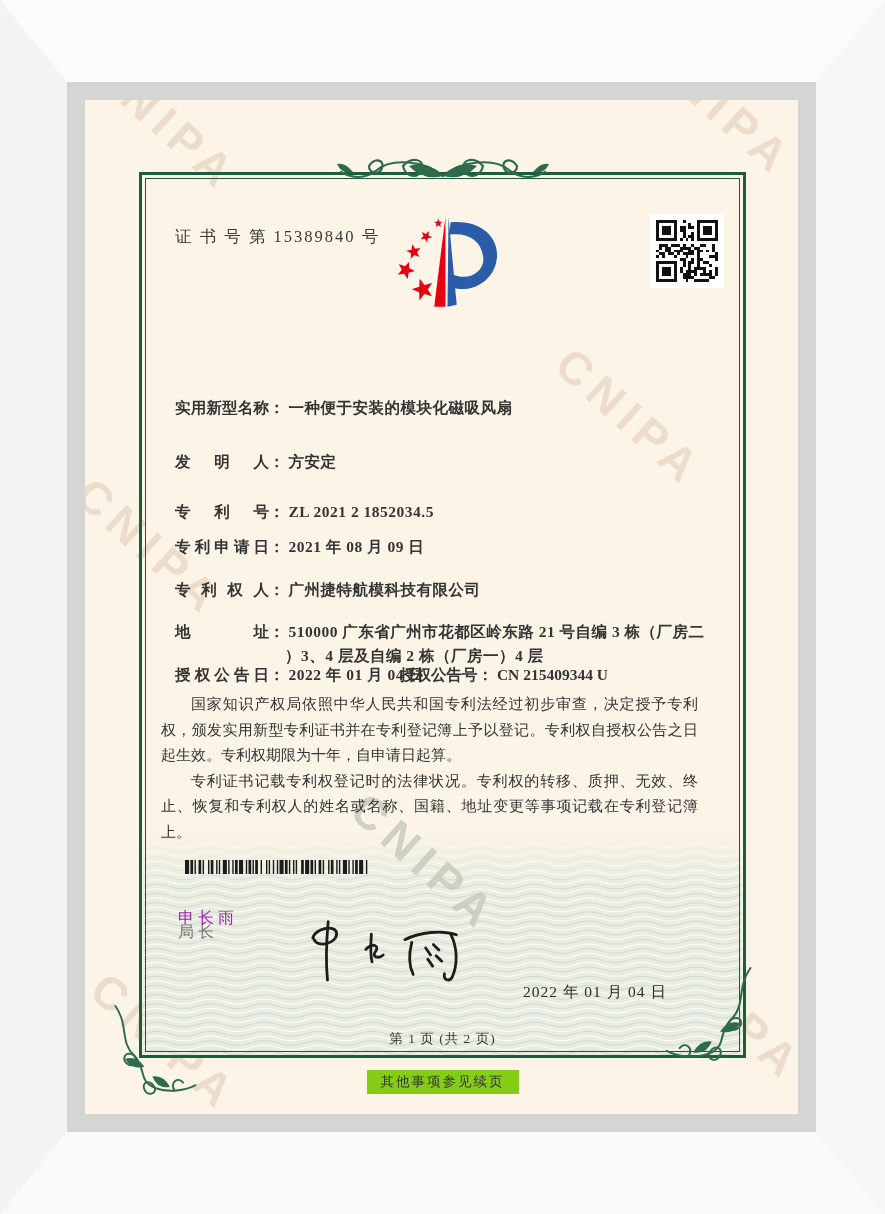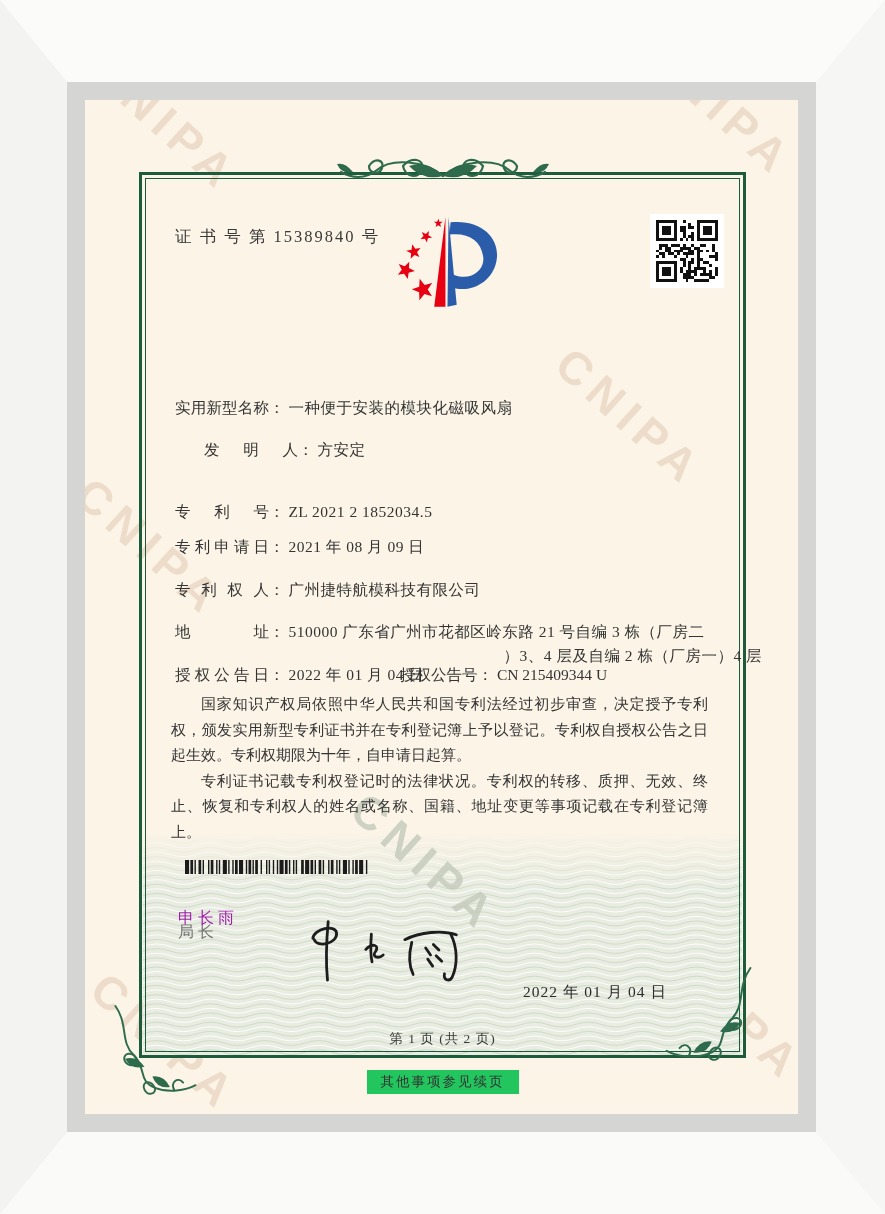--- a/index.html
+++ b/index.html
@@ -40,45 +40,45 @@
 
   
   .certno{position:absolute;left:90px;top:110px;font-size:16.5px;letter-spacing:2px;color:#3a3a3a;z-index:4;margin-top:16px;}
   .logo{position:absolute;left:300px;top:112px;width:125px;height:102px;z-index:4;}
   .qrbox{position:absolute;left:565px;top:114px;width:74px;height:74px;background:#fff;z-index:4;}
   .qrbox svg{position:absolute;inset:6px;width:62px;height:62px;}
   .title{position:absolute;left:54px;top:212px;width:607px;text-align:center;
     font-size:34px;font-weight:bold;letter-spacing:9px;color:#141414;z-index:4;}
 
   
-  .frow{position:absolute;left:90px;right:36px;font-size:15.5px;color:#343434;z-index:4;line-height:1.55;}
+  .frow{position:absolute;left:90px;right:36px;font-size:15.5px;color:#343434;z-index:4;line-height:1.55;font-weight:bold;}
   .flabel{display:inline-block;width:94px;text-align:justify;text-align-last:justify;vertical-align:top;}
   .fcolon{display:inline-block;vertical-align:top;}
   .fvalue{display:inline-block;vertical-align:top;letter-spacing:.5px;}
-  .addr2{margin-left:110px;letter-spacing:.5px;text-align:right;}
+  .addr2{margin-left:110px;letter-spacing:.5px;}
   .grant2{position:absolute;left:225px;top:0;white-space:nowrap;}
   .grantwrap{position:relative;}
 
   
-  .paras{position:absolute;left:86px;top:592px;width:537px;z-index:4;}
+  .paras{position:absolute;left:76px;top:592px;width:537px;z-index:4;}
   .paras p{margin:0;font-size:15px;line-height:25.5px;text-align:justify;text-indent:2em;color:#343434;}
 
   
   .barcode{position:absolute;left:100px;top:760px;width:184px;height:14px;z-index:4;}
   .barcode rect{fill:#1b1b1b;}
   .signer-title{position:absolute;left:93px;top:822px;font-size:16px;letter-spacing:4px;color:#737373;z-index:4;}
   .signer-name{position:absolute;left:93px;top:808px;font-size:16px;letter-spacing:4px;color:#a21caf;z-index:4;}
   .signature{position:absolute;left:200px;top:808px;width:195px;height:80px;z-index:4;}
   .signature path{fill:none;stroke:#1d1d1d;stroke-width:4;stroke-linecap:round;stroke-linejoin:round;}
   .issue-date{position:absolute;left:370px;top:882px;width:280px;text-align:center;
     font-size:15.5px;color:#2c2c2c;letter-spacing:1px;z-index:4;}
   .pageinfo{position:absolute;left:54px;top:930px;width:607px;text-align:center;
     font-size:13.5px;color:#3a3a3a;letter-spacing:1px;z-index:4;}
   .footnote{position:absolute;left:54px;top:970px;width:607px;text-align:center;z-index:4;}
-  .footnote span{display:inline-block;background:#22c55e;padding:3px 14px;font-size:13.5px;
+  .footnote span{display:inline-block;background:#84cc16;padding:3px 14px;font-size:13.5px;
     letter-spacing:2px;color:#333;}
 
   
   .orn{position:absolute;z-index:5;pointer-events:none;}
   .orn path{fill:none;stroke:#2e6b4c;stroke-width:2.2;stroke-linecap:round;}
   .orn .leaf{fill:#2e6b4c;stroke:none;}
   .orn-top{left:54px;top:50px;width:607px;display:flex;justify-content:center;}
   .orn-bl{left:26px;top:900px;width:88px;height:100px;transform:scaleX(-1);}
   .orn-br{left:578px;top:858px;width:92px;height:112px;}
 </style>
@@ -331,21 +331,21 @@
             <rect x="1" y="15" width="5" height="5" fill="#fff"></rect>
             <rect x="2" y="16" width="3" height="3" fill="#111"></rect>
           </svg>
       </div>
 
 
       <div class="frow" style="top:296px;">
         <span class="flabel">实用新型名称</span><span class="fcolon">：</span>
         <span class="fvalue">一种便于安装的模块化磁吸风扇</span>
       </div>
-      <div class="frow" style="top:338px;margin-left:29px;">
+      <div class="frow" style="top:350px;">
         <span class="flabel">发明人</span><span class="fcolon">：</span>
         <span class="fvalue">方安定</span>
       </div>
       <div class="frow" style="top:400px;">
         <span class="flabel">专利号</span><span class="fcolon">：</span>
         <span class="fvalue">ZL 2021 2 1852034.5</span>
       </div>
       <div class="frow" style="top:435px;">
         <span class="flabel">专利申请日</span><span class="fcolon">：</span>
         <span class="fvalue">2021 年 08 月 09 日</span>

